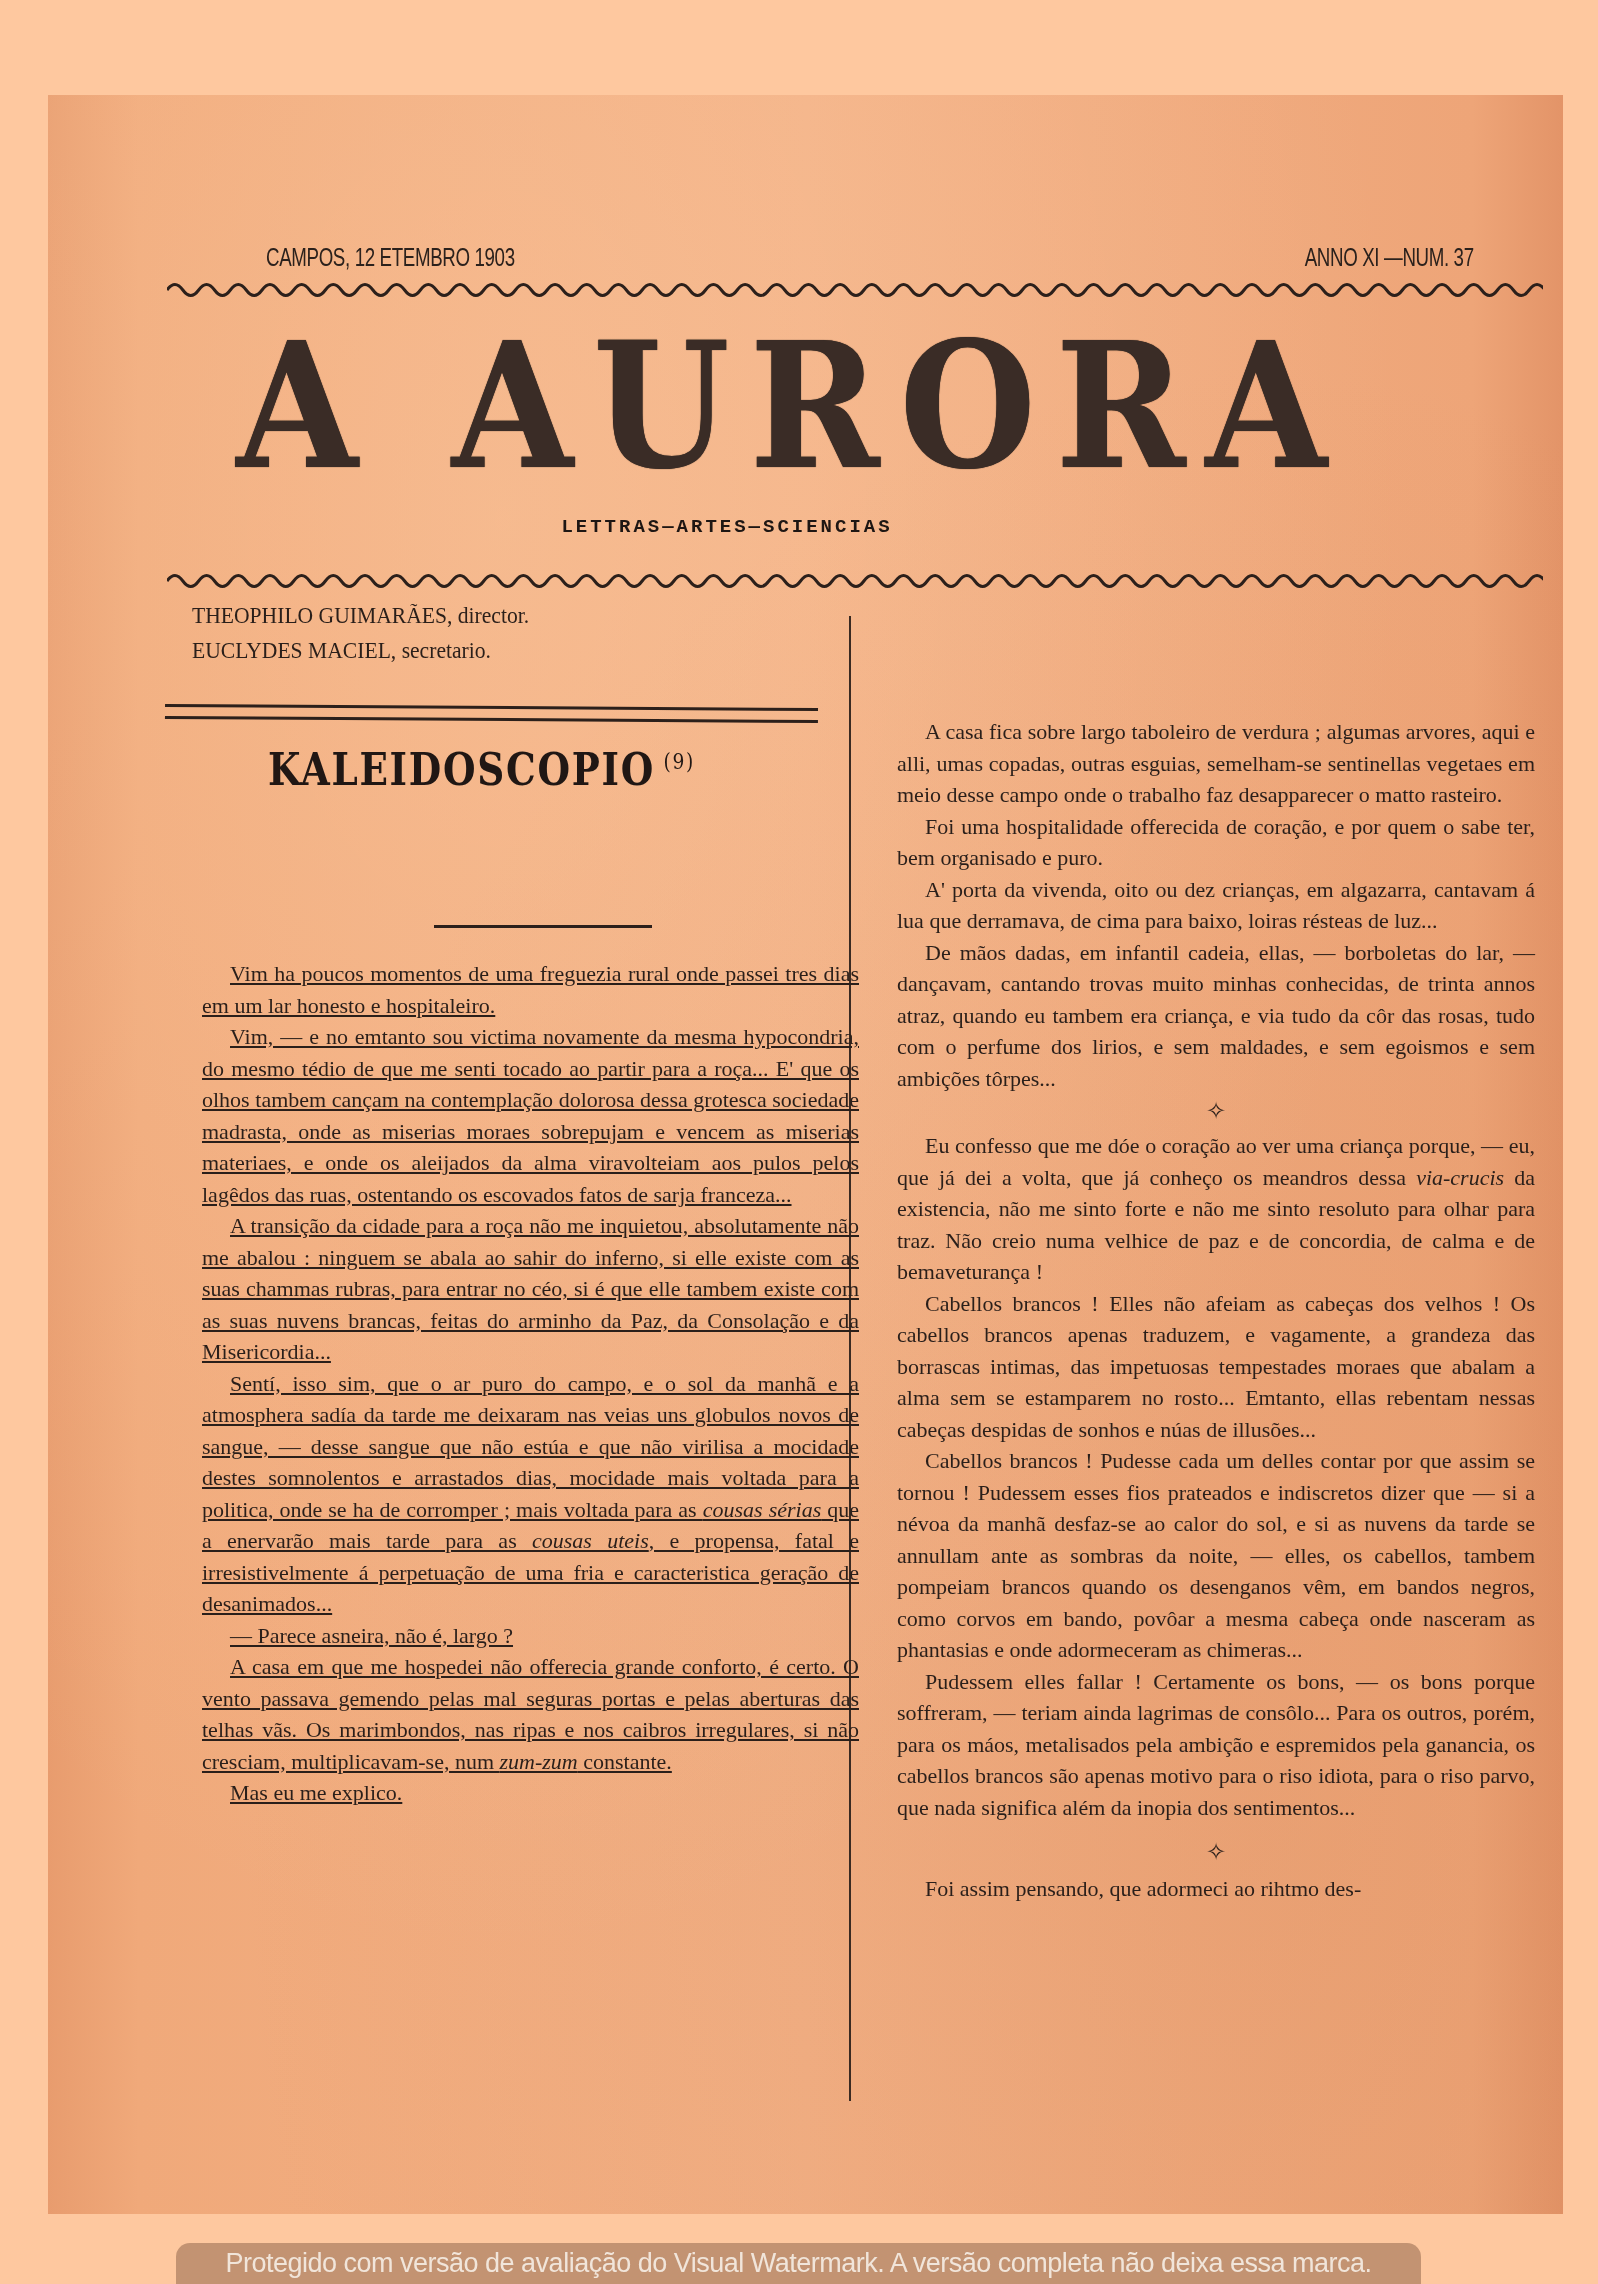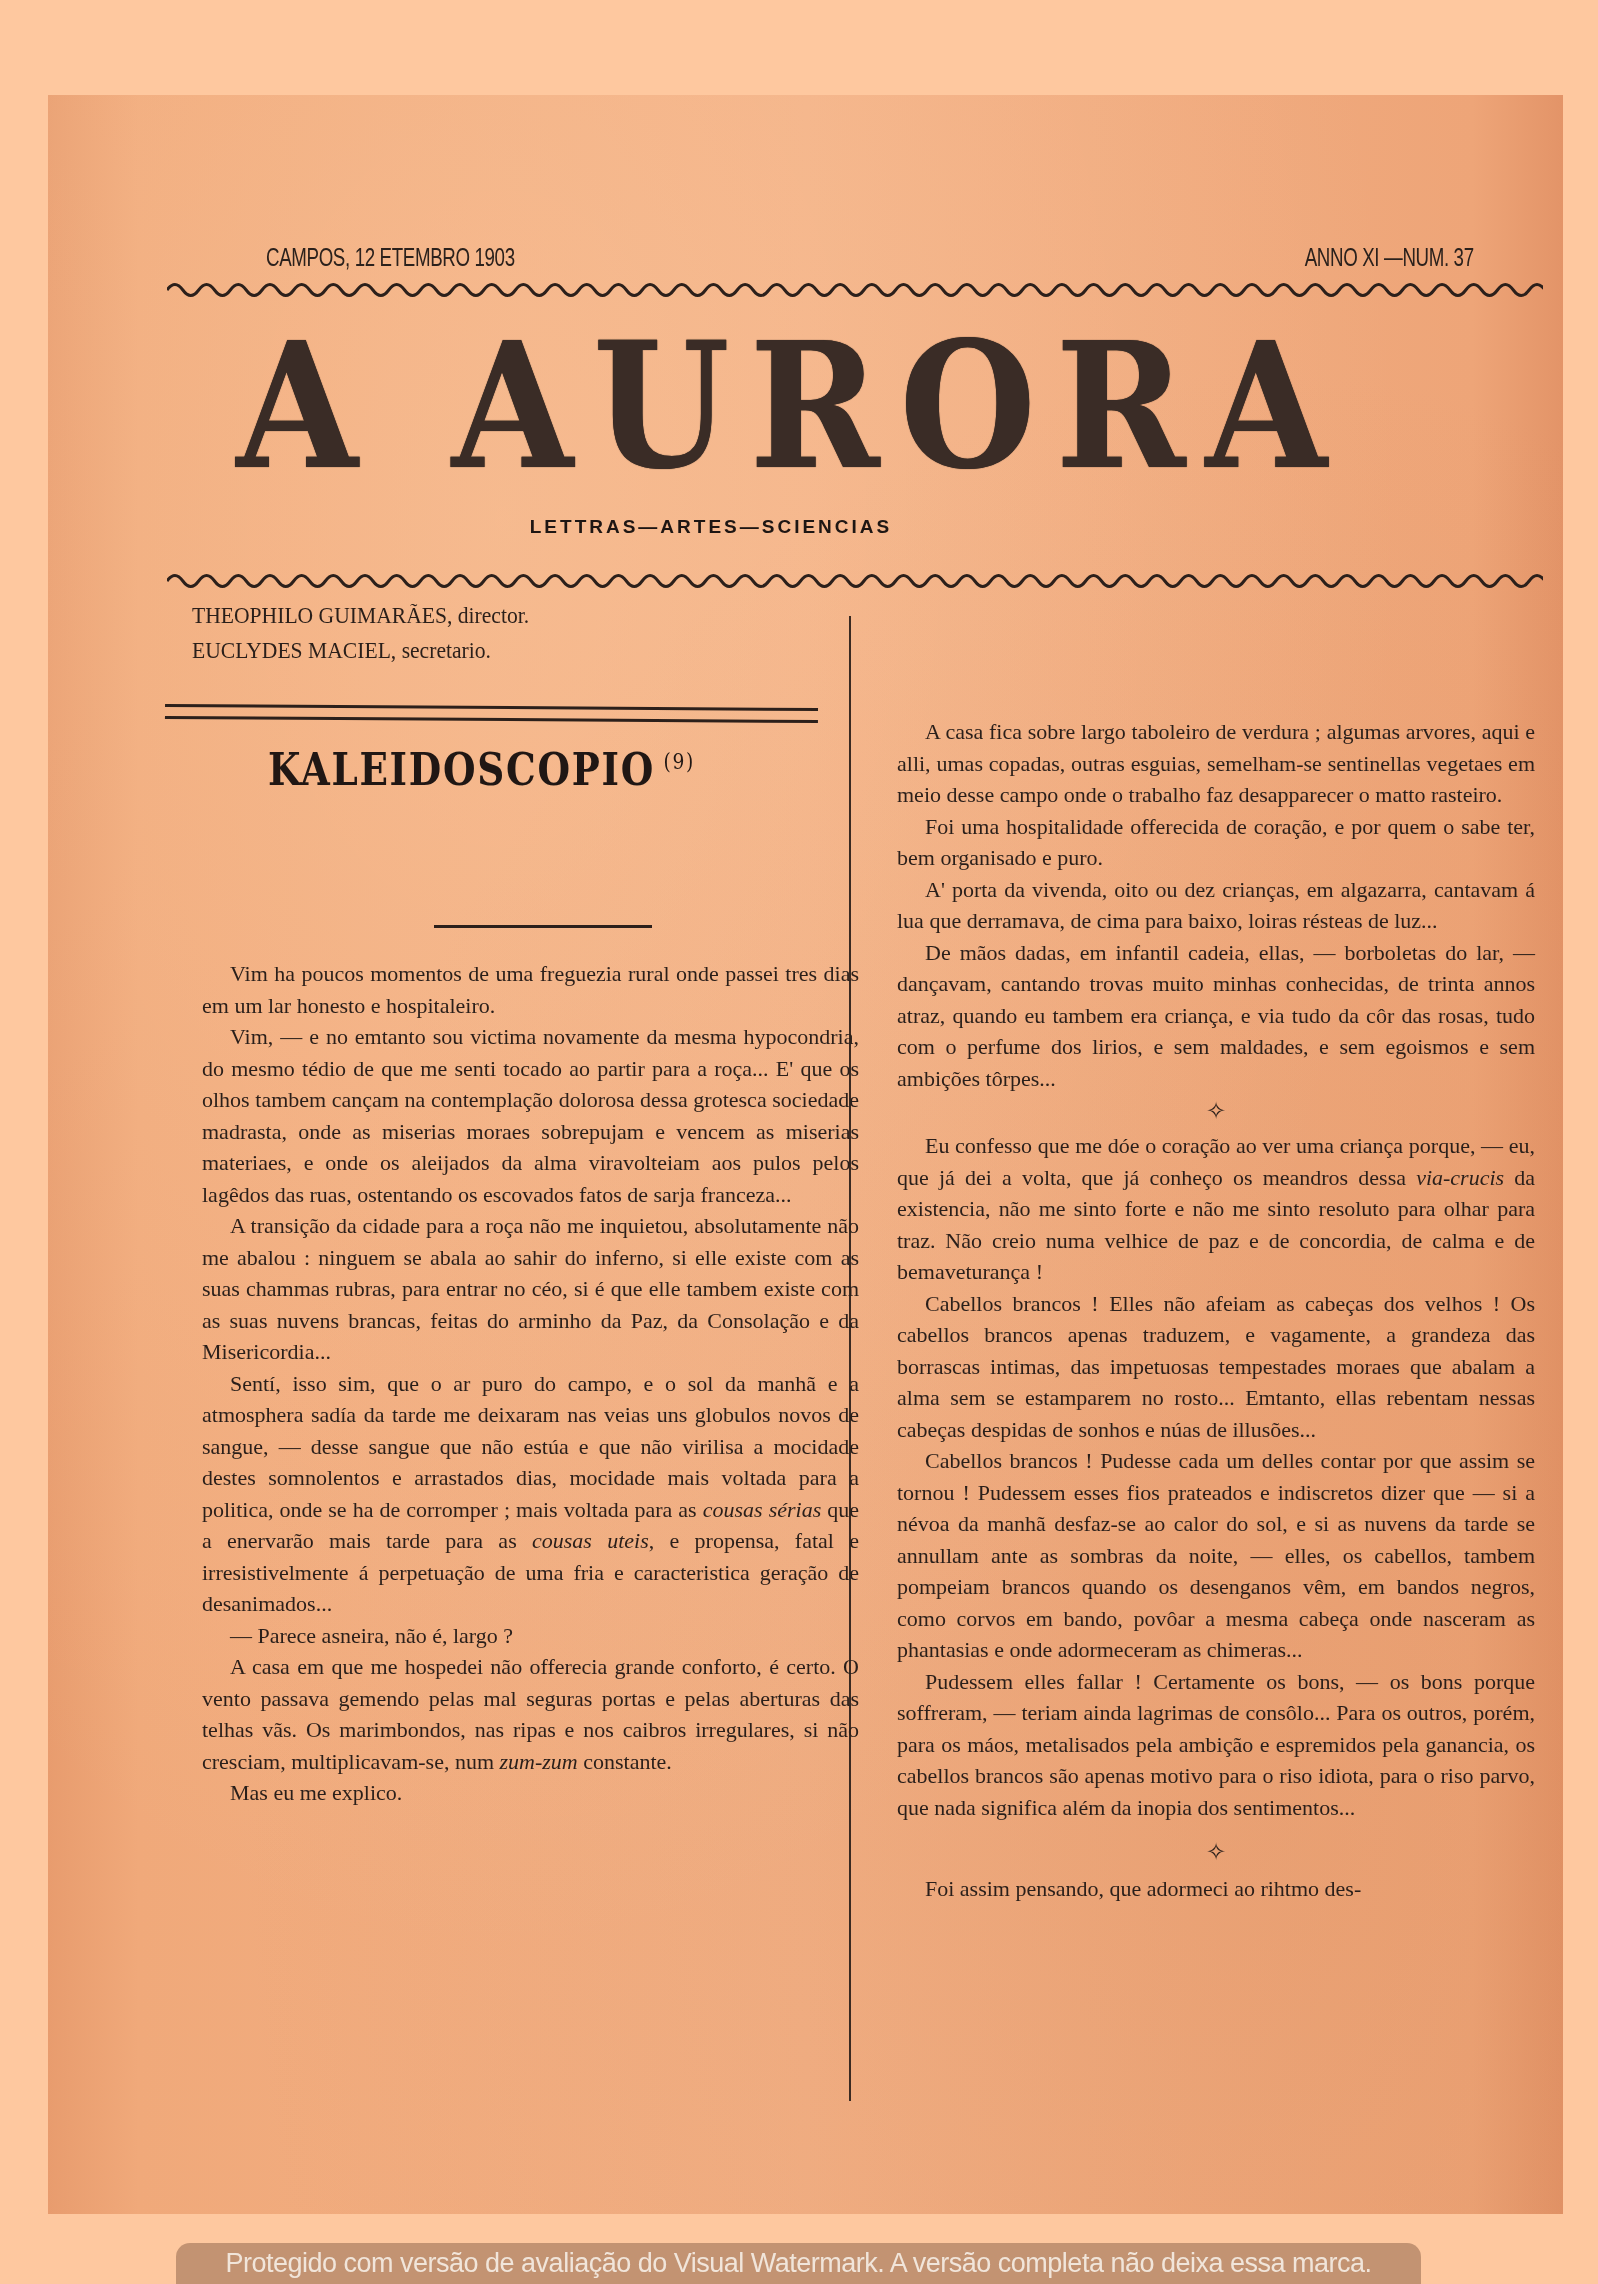--- a/index.html
+++ b/index.html
@@ -58,24 +58,24 @@
       font-size: 174px;
       line-height: 1;
       letter-spacing: 22px;
       color: #3a2c26;
       transform: scaleX(0.9);
       text-shadow: 0 0 1px #1c1410;
     }
     .subtitle {
       position: absolute;
       top: 421px;
-      left: 0;
+      left: 16px;
       width: 1326px;
       text-align: center;
-      font-family: Liberation Sans, sans-serif;
+      font-family: Liberation Mono, monospace;
       font-weight: bold;
       font-size: 19px;
       letter-spacing: 3px;
       color: #1e1613;
     }
     .staff {
       position: absolute;
       left: 144px;
       top: 503px;
       font-family: "Liberation Serif", serif;
@@ -134,21 +134,21 @@
       font-family: "Liberation Serif", serif;
       font-size: 22px;
       line-height: 31.5px;
       color: #2a1f1a;
       text-align: justify;
     }
     .column p {
       margin: 0;
       text-indent: 28px;
     }
-    .col-left { left: 154px; top: 863px; width: 657px; }
+    .col-left { left: 154px; top: 863px; width: 657px; text-decoration: underline; }
     .col-left p { transform: none; }
     .col-right { left: 849px; top: 621px; width: 638px; }
     .ornament {
       text-align: center;
       font-size: 24px;
       line-height: 30px;
       color: #2a1f1a;
       text-indent: 0 !important;
       margin: 2px 0;
     }

